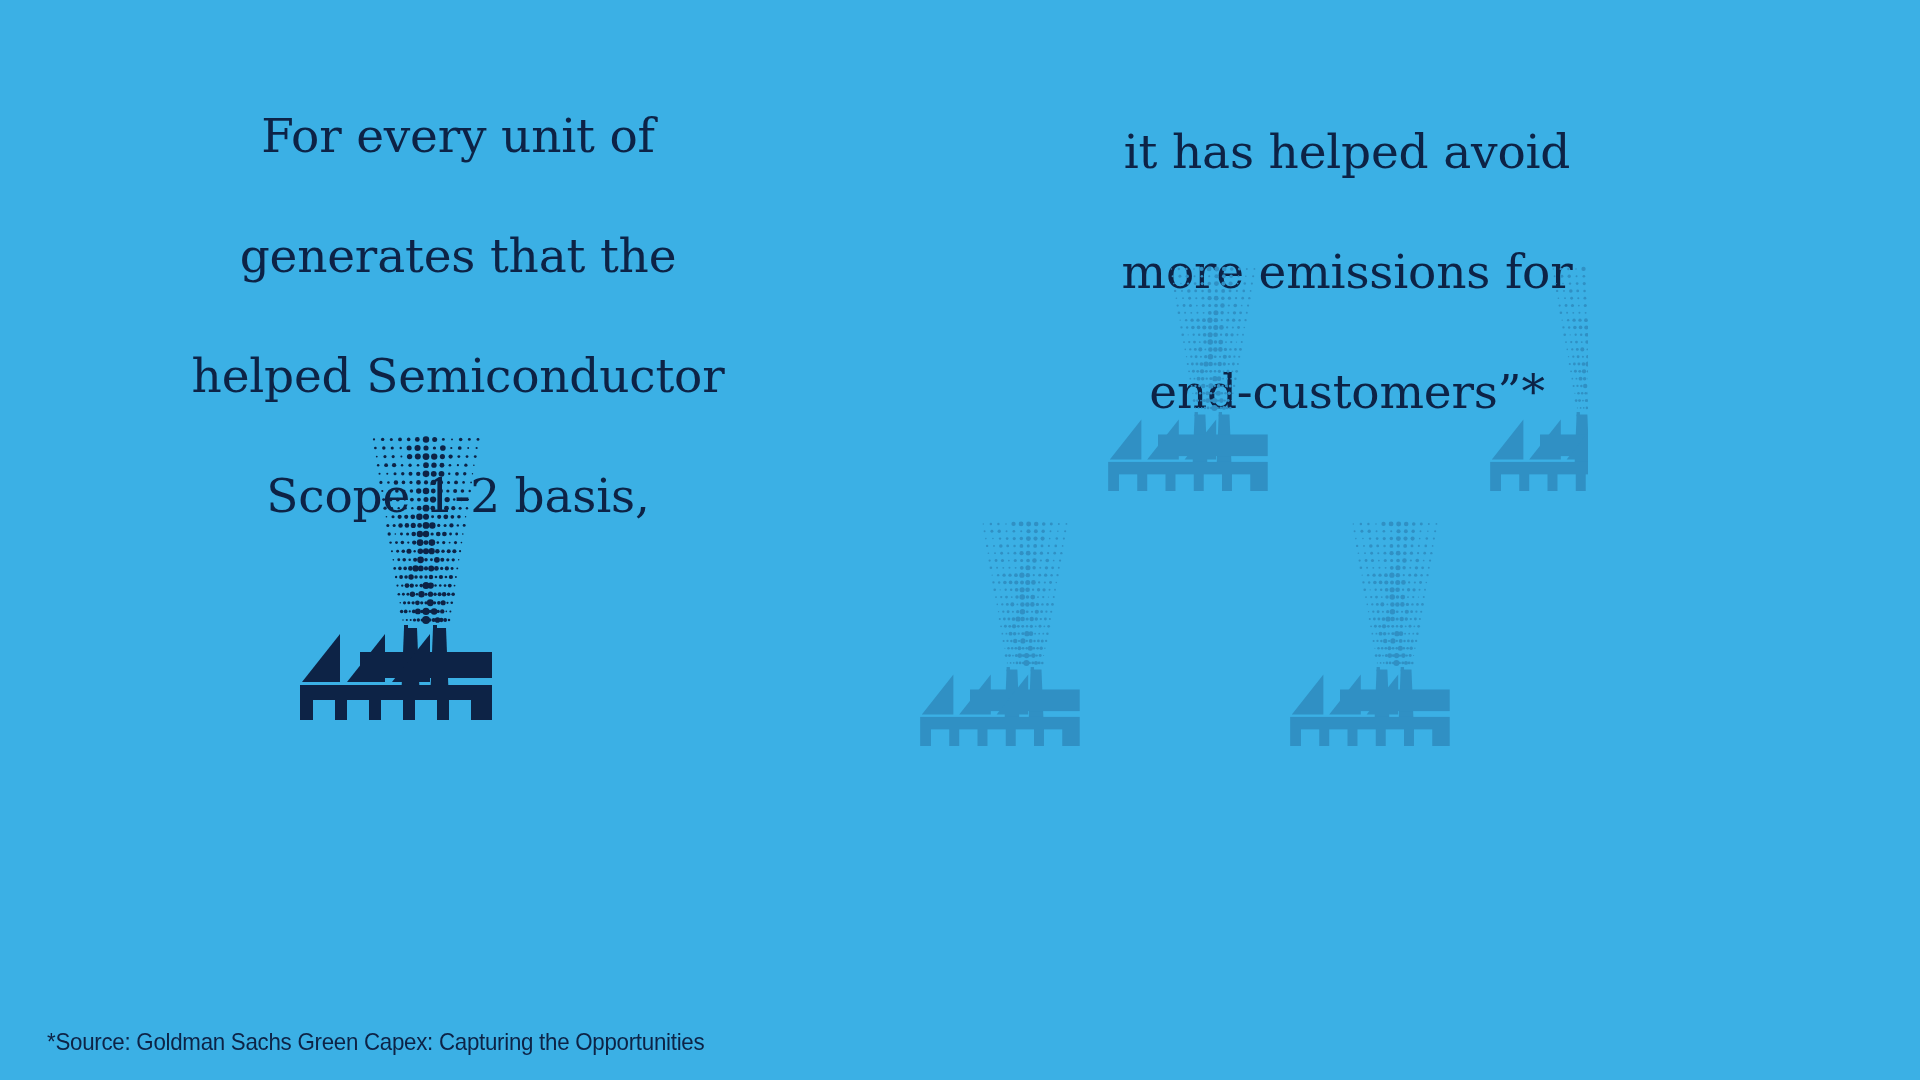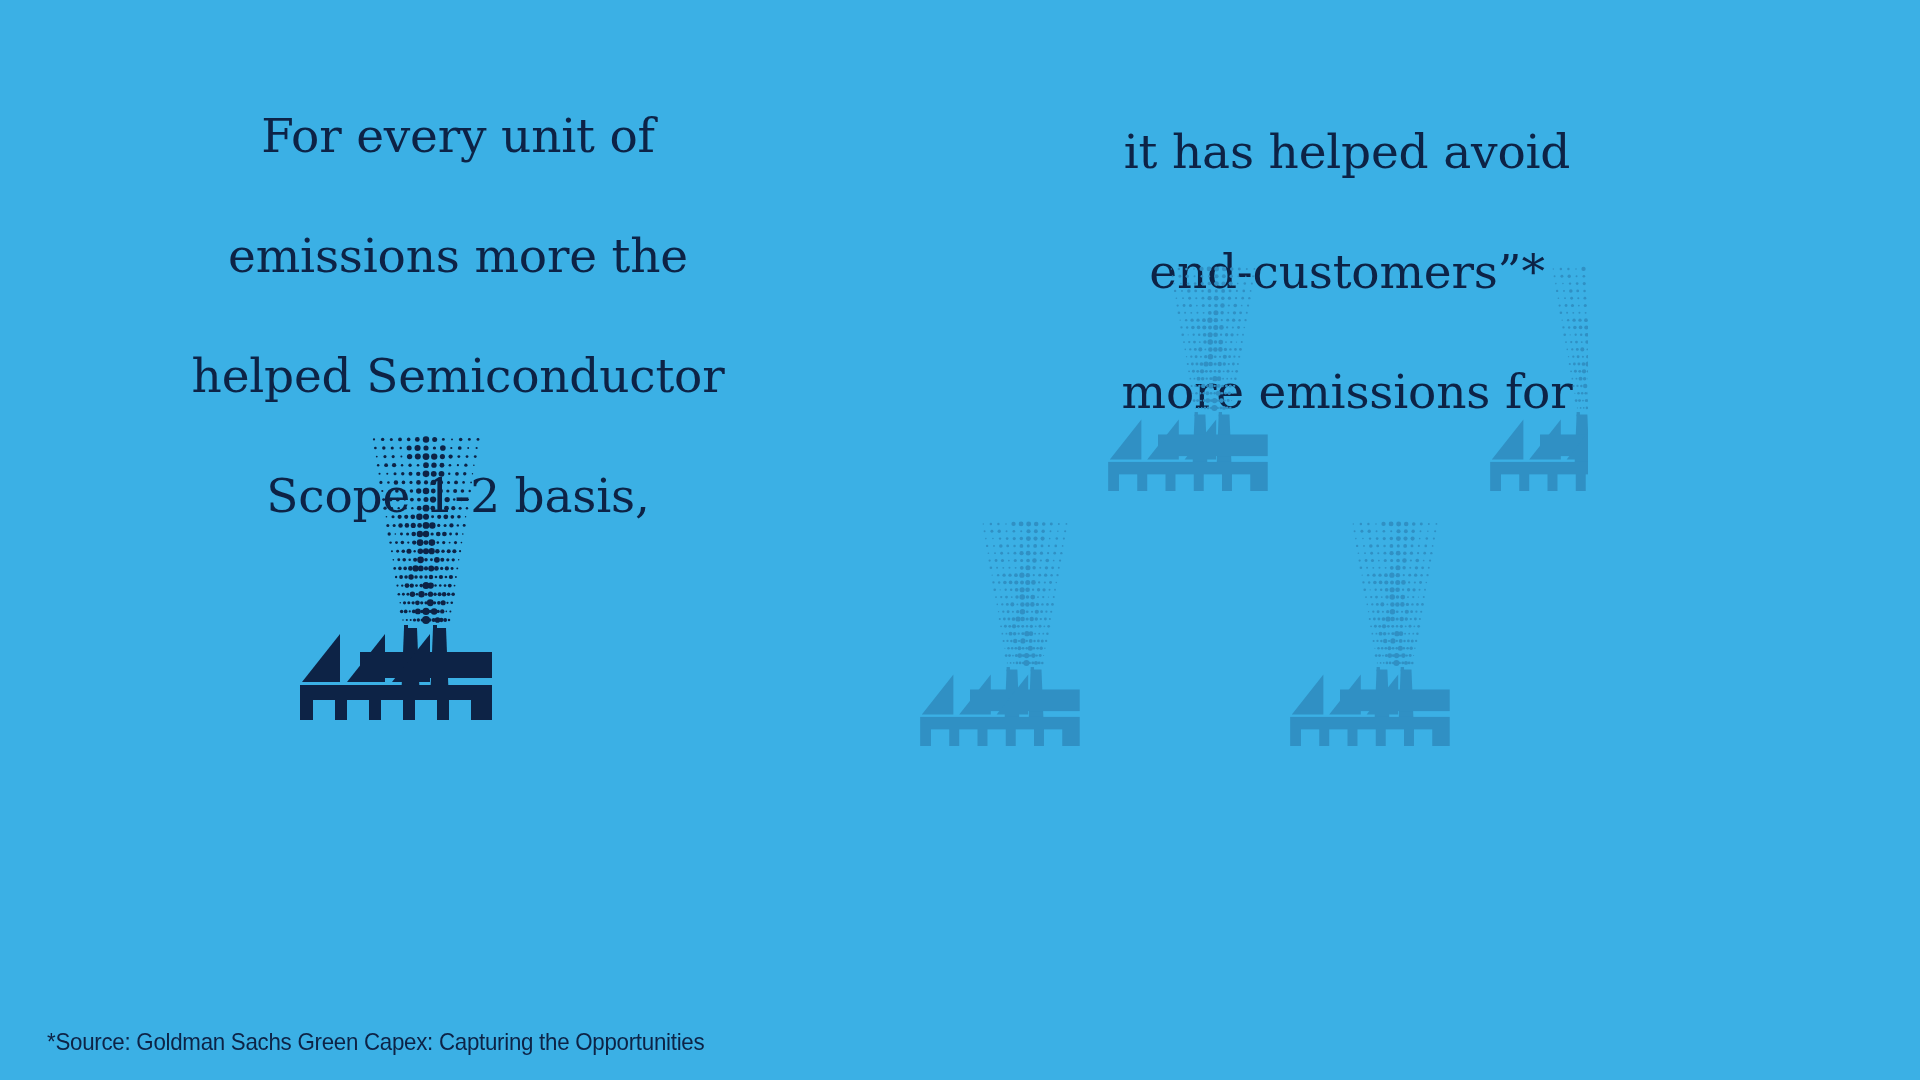--- a/index.html
+++ b/index.html
@@ -83,29 +83,29 @@
   }
   .factory svg { display: block; }
 </style>
 </head>
 <body>
 
 <div id="stage">
 
   <div id="headline-left" class="headline">
     <span class="hl-line">For every unit of</span>
-    <span class="hl-line">emissions more the</span>
+    <span class="hl-line">generates that the</span>
     <span class="hl-line">helped Semiconductor</span>
     <span class="hl-line">Scope 1-2 basis,</span>
   </div>
 
   <div id="headline-right" class="headline">
     <span class="hl-line">it has helped avoid</span>
+    <span class="hl-line">more emissions for</span>
     <span class="hl-line">end-customers”*</span>
-    <span class="hl-line">more emissions for</span>
   </div>
 
   <div id="badge-5x">5x</div>
 
   <div class="factory" id="factory-dark" style="left:300px; top:430px; width:280px; height:290px;">
     <svg width="280" height="290" viewBox="0 0 280 290" xmlns="http://www.w3.org/2000/svg">
       <g id="smoke-dark" fill="#0d2346">
           <circle cx="103.00" cy="190.00" r="0.69" fill="#0d2346"></circle>
           <circle cx="106.83" cy="190.00" r="1.08" fill="#0d2346"></circle>
           <circle cx="110.67" cy="190.00" r="1.01" fill="#0d2346"></circle>

